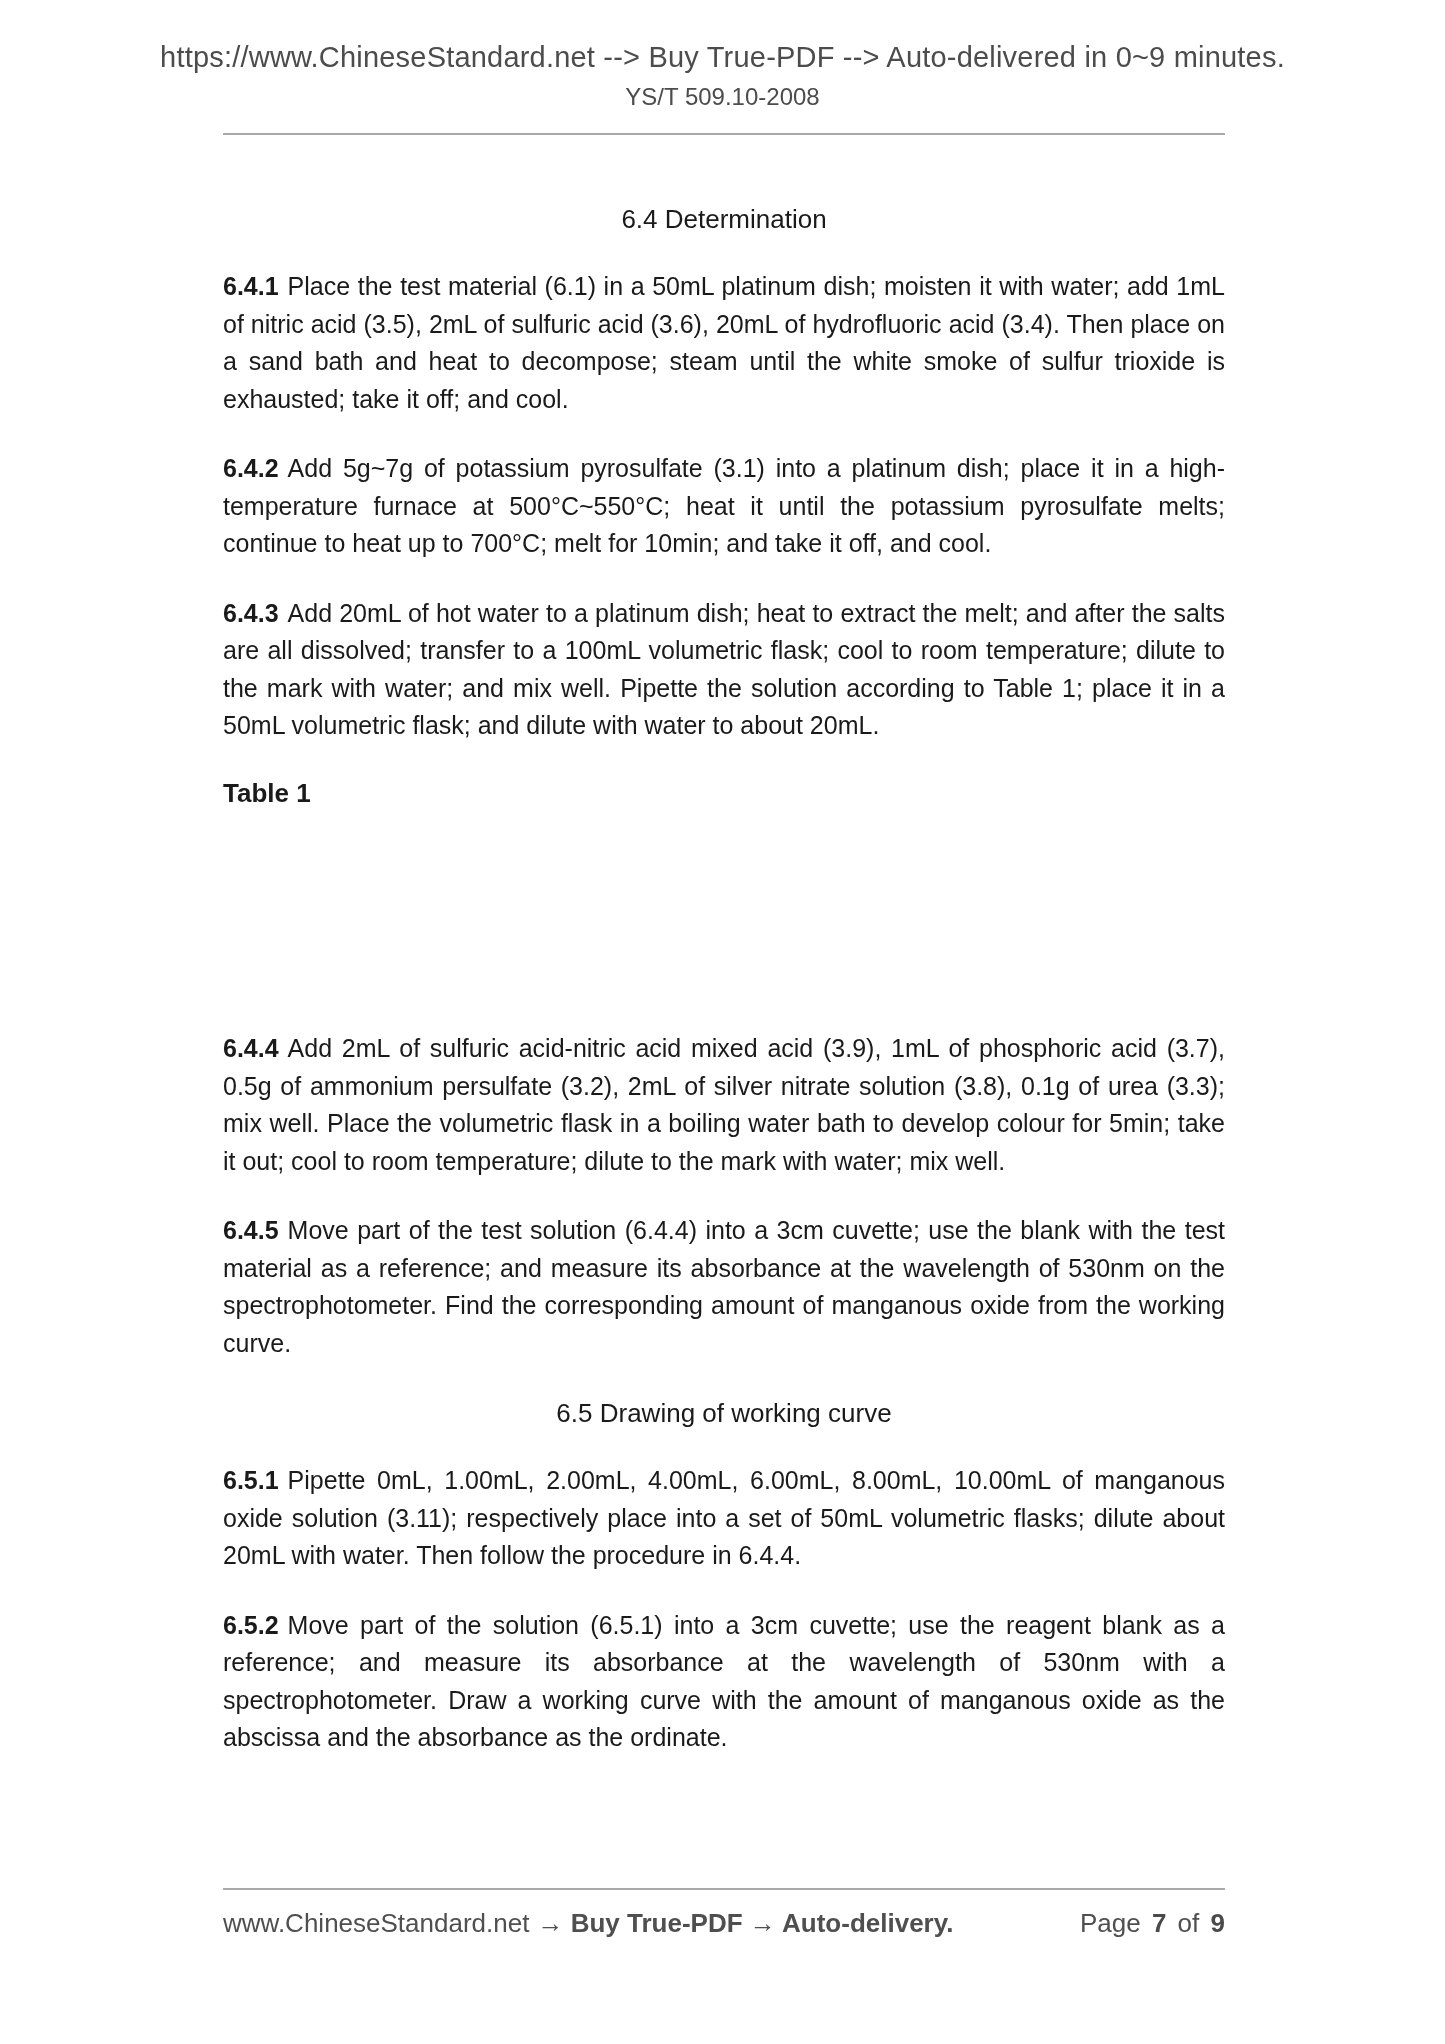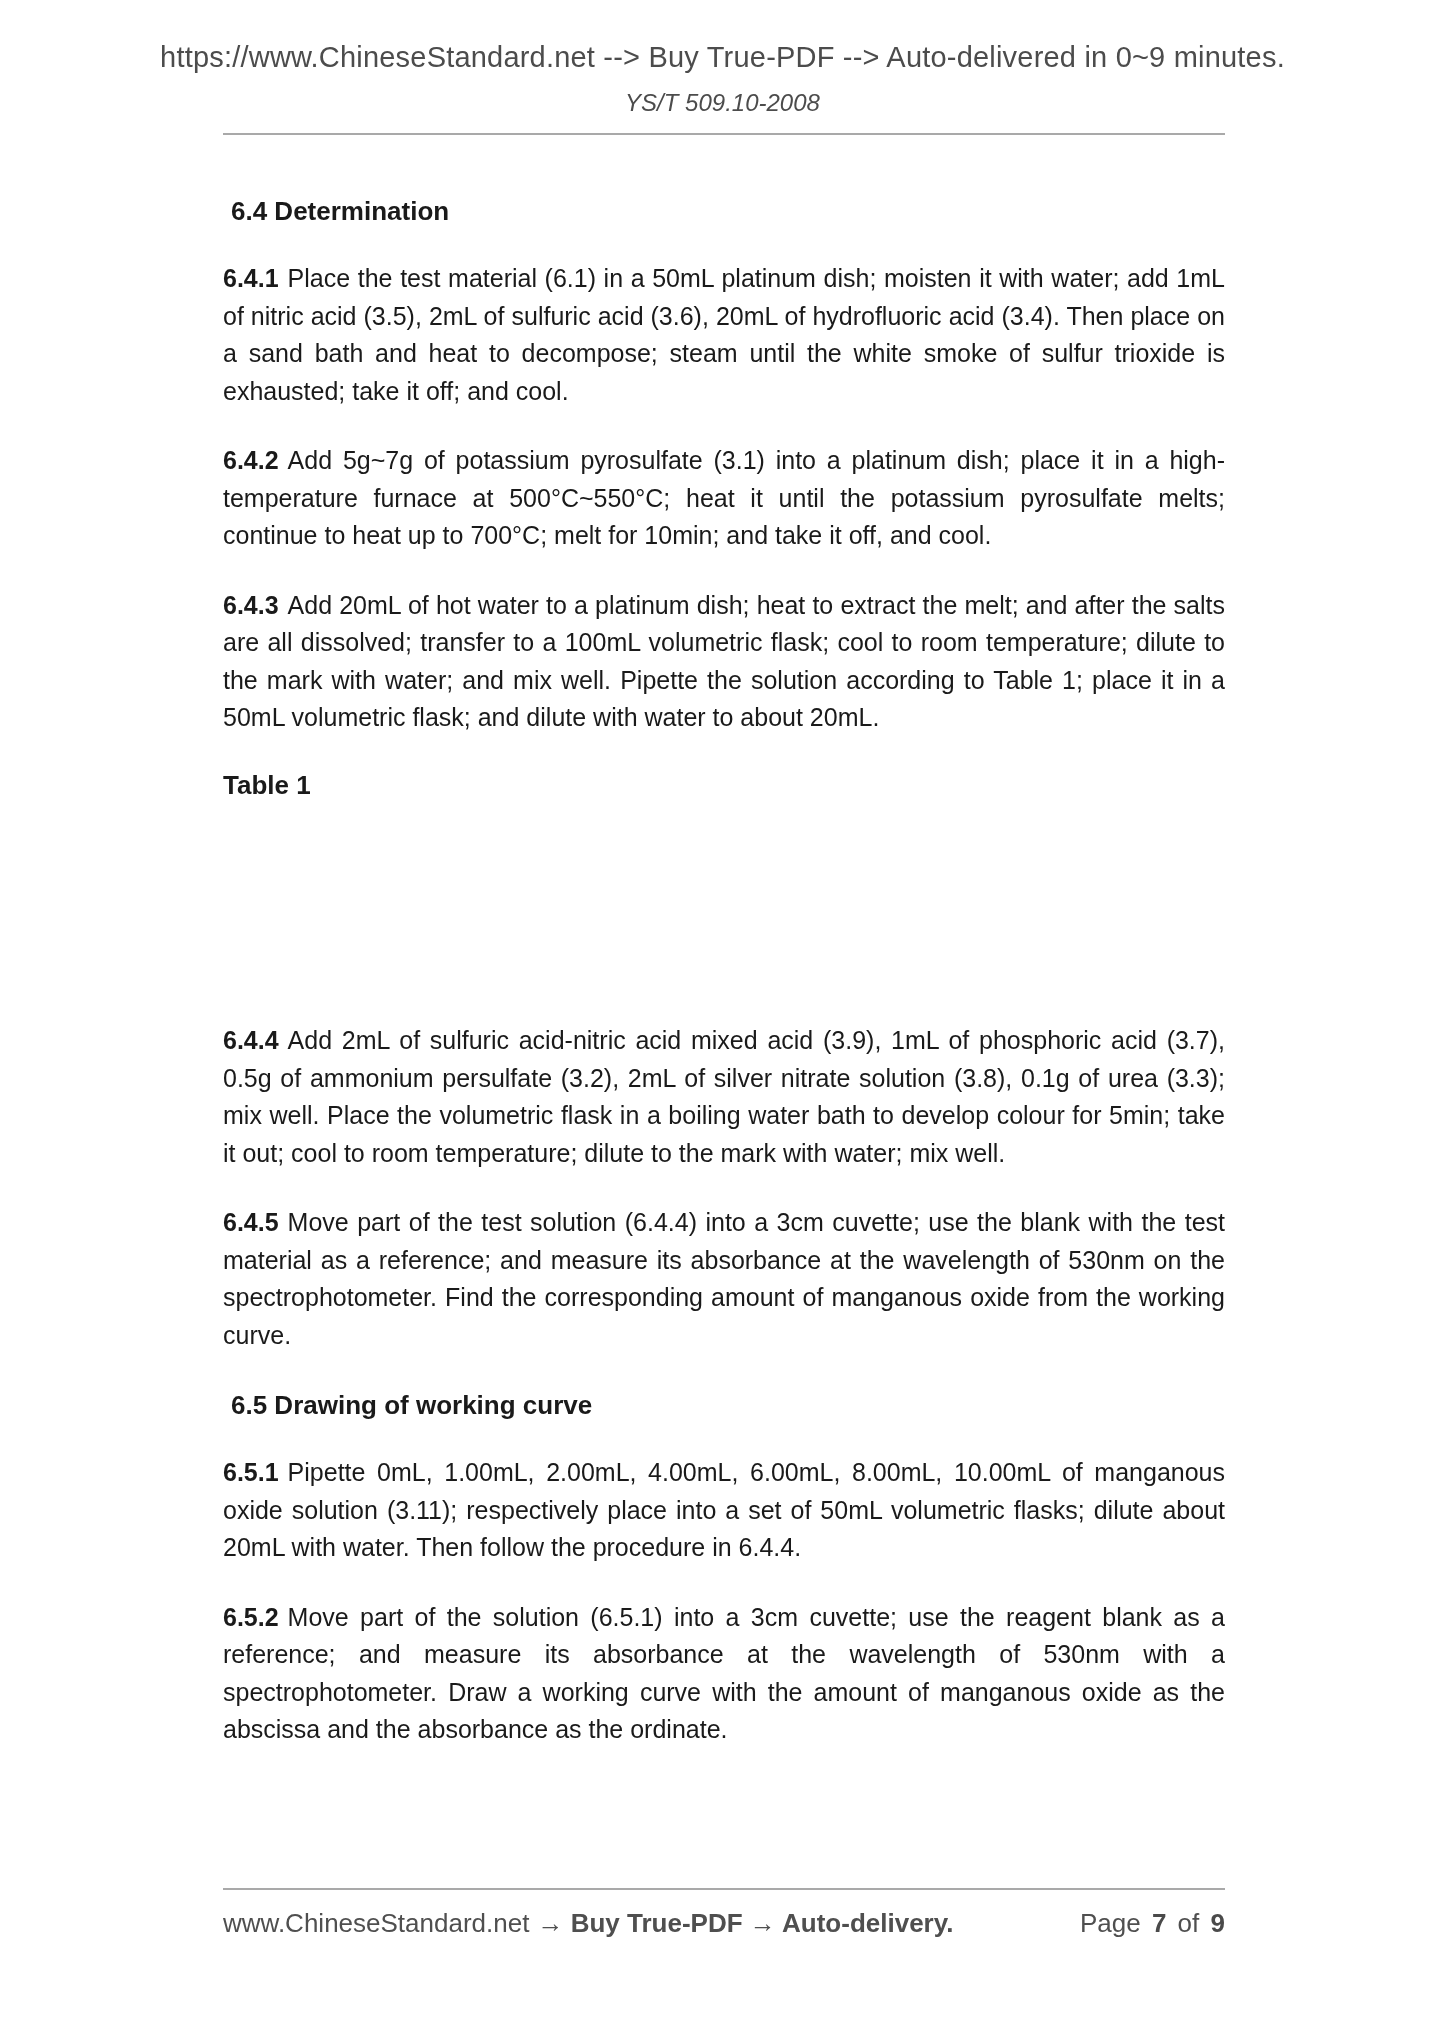--- a/index.html
+++ b/index.html
@@ -16,21 +16,21 @@
   
   .header {
     position: absolute;
     top: 40px;
     left: 0;
     width: 1445px;
     text-align: center;
     color: #4c4c4c;
   }
   .tagline { font-size: 29px; line-height: 34px; letter-spacing: 0.2px; }
-  .standard-code { font-size: 24px; line-height: 28px; margin-top: 15px; font-style: italic; }
+  .standard-code { font-size: 24px; line-height: 28px; margin-top: 9px; }
 
   .rule {
     position: absolute;
     left: 223px;
     width: 1002px;
     height: 0;
     border-top: 2px solid #a9a9a9;
   }
   .rule-top { top: 133px; }
   .rule-bottom { top: 1888px; }
@@ -38,23 +38,24 @@
   
   .content {
     position: absolute;
     left: 223px;
     top: 186px;
     width: 1002px;
     color: #1a1a1a;
   }
   .sec-heading {
     font-size: 26px;
-    font-weight: 700;
+    font-weight: 400;
     line-height: 34px;
-    margin: 8px;
+    margin: 16px;
+    text-align: center;
   }
   .sec-heading.second { margin-top: 34px; }
   p.clause {
     font-size: 25px;
     line-height: 37.5px;
     margin: 32px 0 0 0;
     text-align: justify;
     text-align-last: left;
   }
   p.clause b { margin-right: 9px; }

